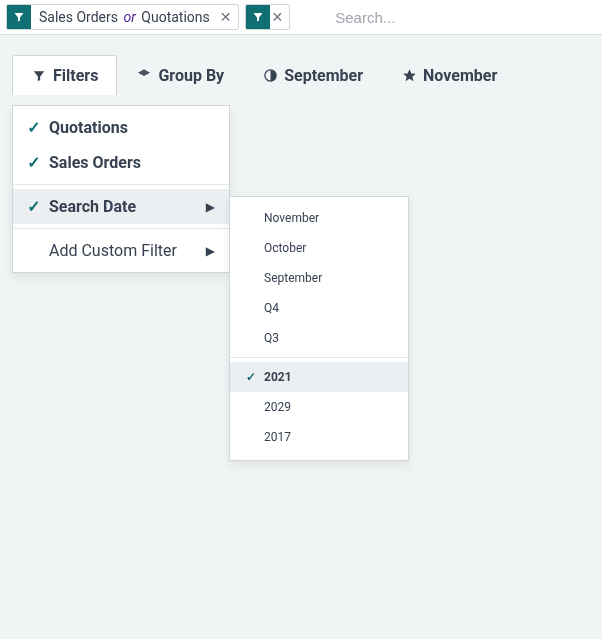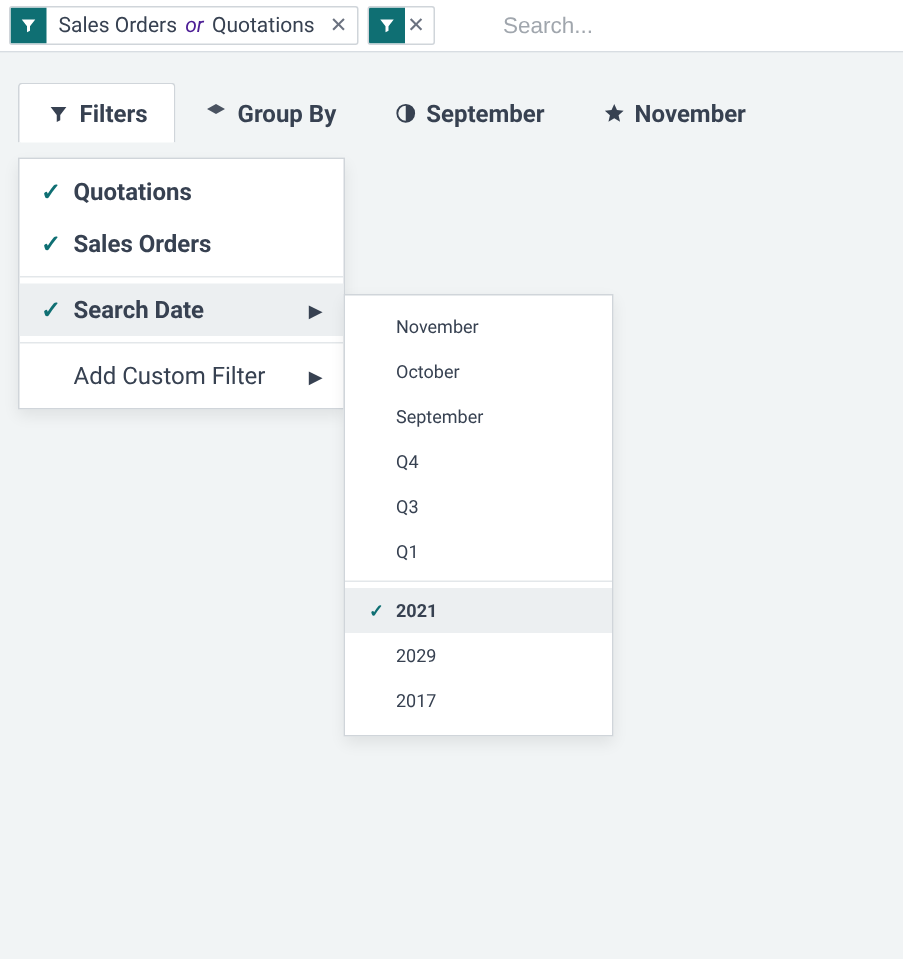--- a/index.html
+++ b/index.html
@@ -275,24 +275,20 @@
     <span>September</span>
   </div>
   <div class="sub-item">
     <span class="check"></span>
     <span>Q4</span>
   </div>
   <div class="sub-item">
     <span class="check"></span>
     <span>Q3</span>
   </div>
-  <div class="sub-item">
-    <span class="check"></span>
-    <span>Q1</span>
-  </div>
   <div class="sep"></div>
   <div class="sub-item selected">
     <span class="check">✓</span>
     <span>2021</span>
   </div>
   <div class="sub-item">
     <span class="check"></span>
     <span>2029</span>
   </div>
   <div class="sub-item">

